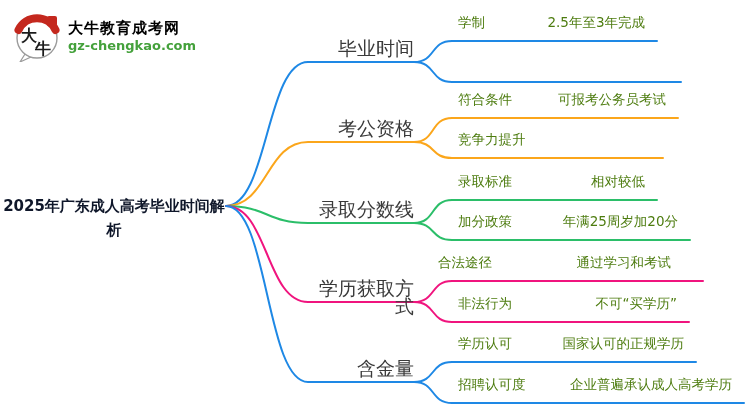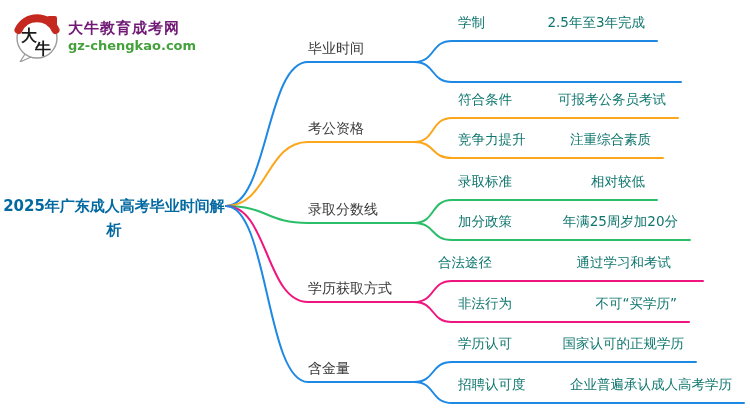--- a/index.html
+++ b/index.html
@@ -3,34 +3,34 @@
 <meta charset="utf-8">
 <style>
   html,body{margin:0;padding:0;background:#fff;}
   #stage{position:relative;width:750px;height:410px;background:#ffffff;overflow:hidden;
          font-family:"DejaVu Sans","Liberation Sans",sans-serif;}
   #wires{position:absolute;left:0;top:0;width:750px;height:410px;}
 
   
   .logo{position:absolute;left:14px;top:11px;display:flex;align-items:center;gap:7px;}
   .logo-text{display:flex;flex-direction:column;}
-  .logo-title{font-size:15px;font-weight:bold;color:#701a75;letter-spacing:1px;line-height:19px;}
+  .logo-title{font-size:15px;font-weight:bold;color:#000000;letter-spacing:1px;line-height:19px;}
   .logo-url{font-size:13px;font-weight:bold;color:#44a13b;line-height:16px;text-align:center;}
 
   
   .root-topic{position:absolute;left:0px;top:194px;width:228px;height:24px;line-height:24px;
-              text-align:center;font-size:15px;font-weight:bold;color:#0369a1;}
+              text-align:center;font-size:15px;font-weight:bold;color:#0f172a;}
 
   
   .branch-label{position:absolute;left:308px;width:106px;height:18px;line-height:18px;
-                text-align:left;font-size:14px;color:#3a3a3a;}
+                text-align:right;font-size:19px;color:#3a3a3a;}
 
   
   .subrow{position:absolute;display:flex;justify-content:space-between;align-items:center;
-          height:18px;line-height:18px;font-size:13.5px;color:#0f766e;}
+          height:18px;line-height:18px;font-size:13.5px;color:#4d7c0f;}
   .subrow .k{margin-left:6px;white-space:nowrap;}
   .subrow .v{margin-right:12px;white-space:nowrap;}
 </style>
 </head>
 <body>
 
 <div id="stage">
 
   <svg id="wires" viewBox="0 0 750 410">
     <g fill="none" stroke-width="2" stroke-linecap="round">
@@ -80,21 +80,20 @@
     <span class="v">2.5年至3年完成</span>
   </div>
 
   <div class="branch-label" style="top:119px;">考公资格</div>
   <div class="subrow" style="left:452px;top:90px;width:226px;">
     <span class="k">符合条件</span>
     <span class="v">可报考公务员考试</span>
   </div>
   <div class="subrow" style="left:452px;top:130px;width:211px;">
     <span class="k">竞争力提升</span>
-    <span class="v">注重综合素质</span>
   </div>
 
   <div class="branch-label" style="top:200px;">录取分数线</div>
   <div class="subrow" style="left:452px;top:172px;width:205px;gap:10px;">
     <span class="k">录取标准</span>
     <span class="v">相对较低</span>
   </div>
   <div class="subrow" style="left:452px;top:212px;width:238px;">
     <span class="k">加分政策</span>
     <span class="v">年满25周岁加20分</span>

